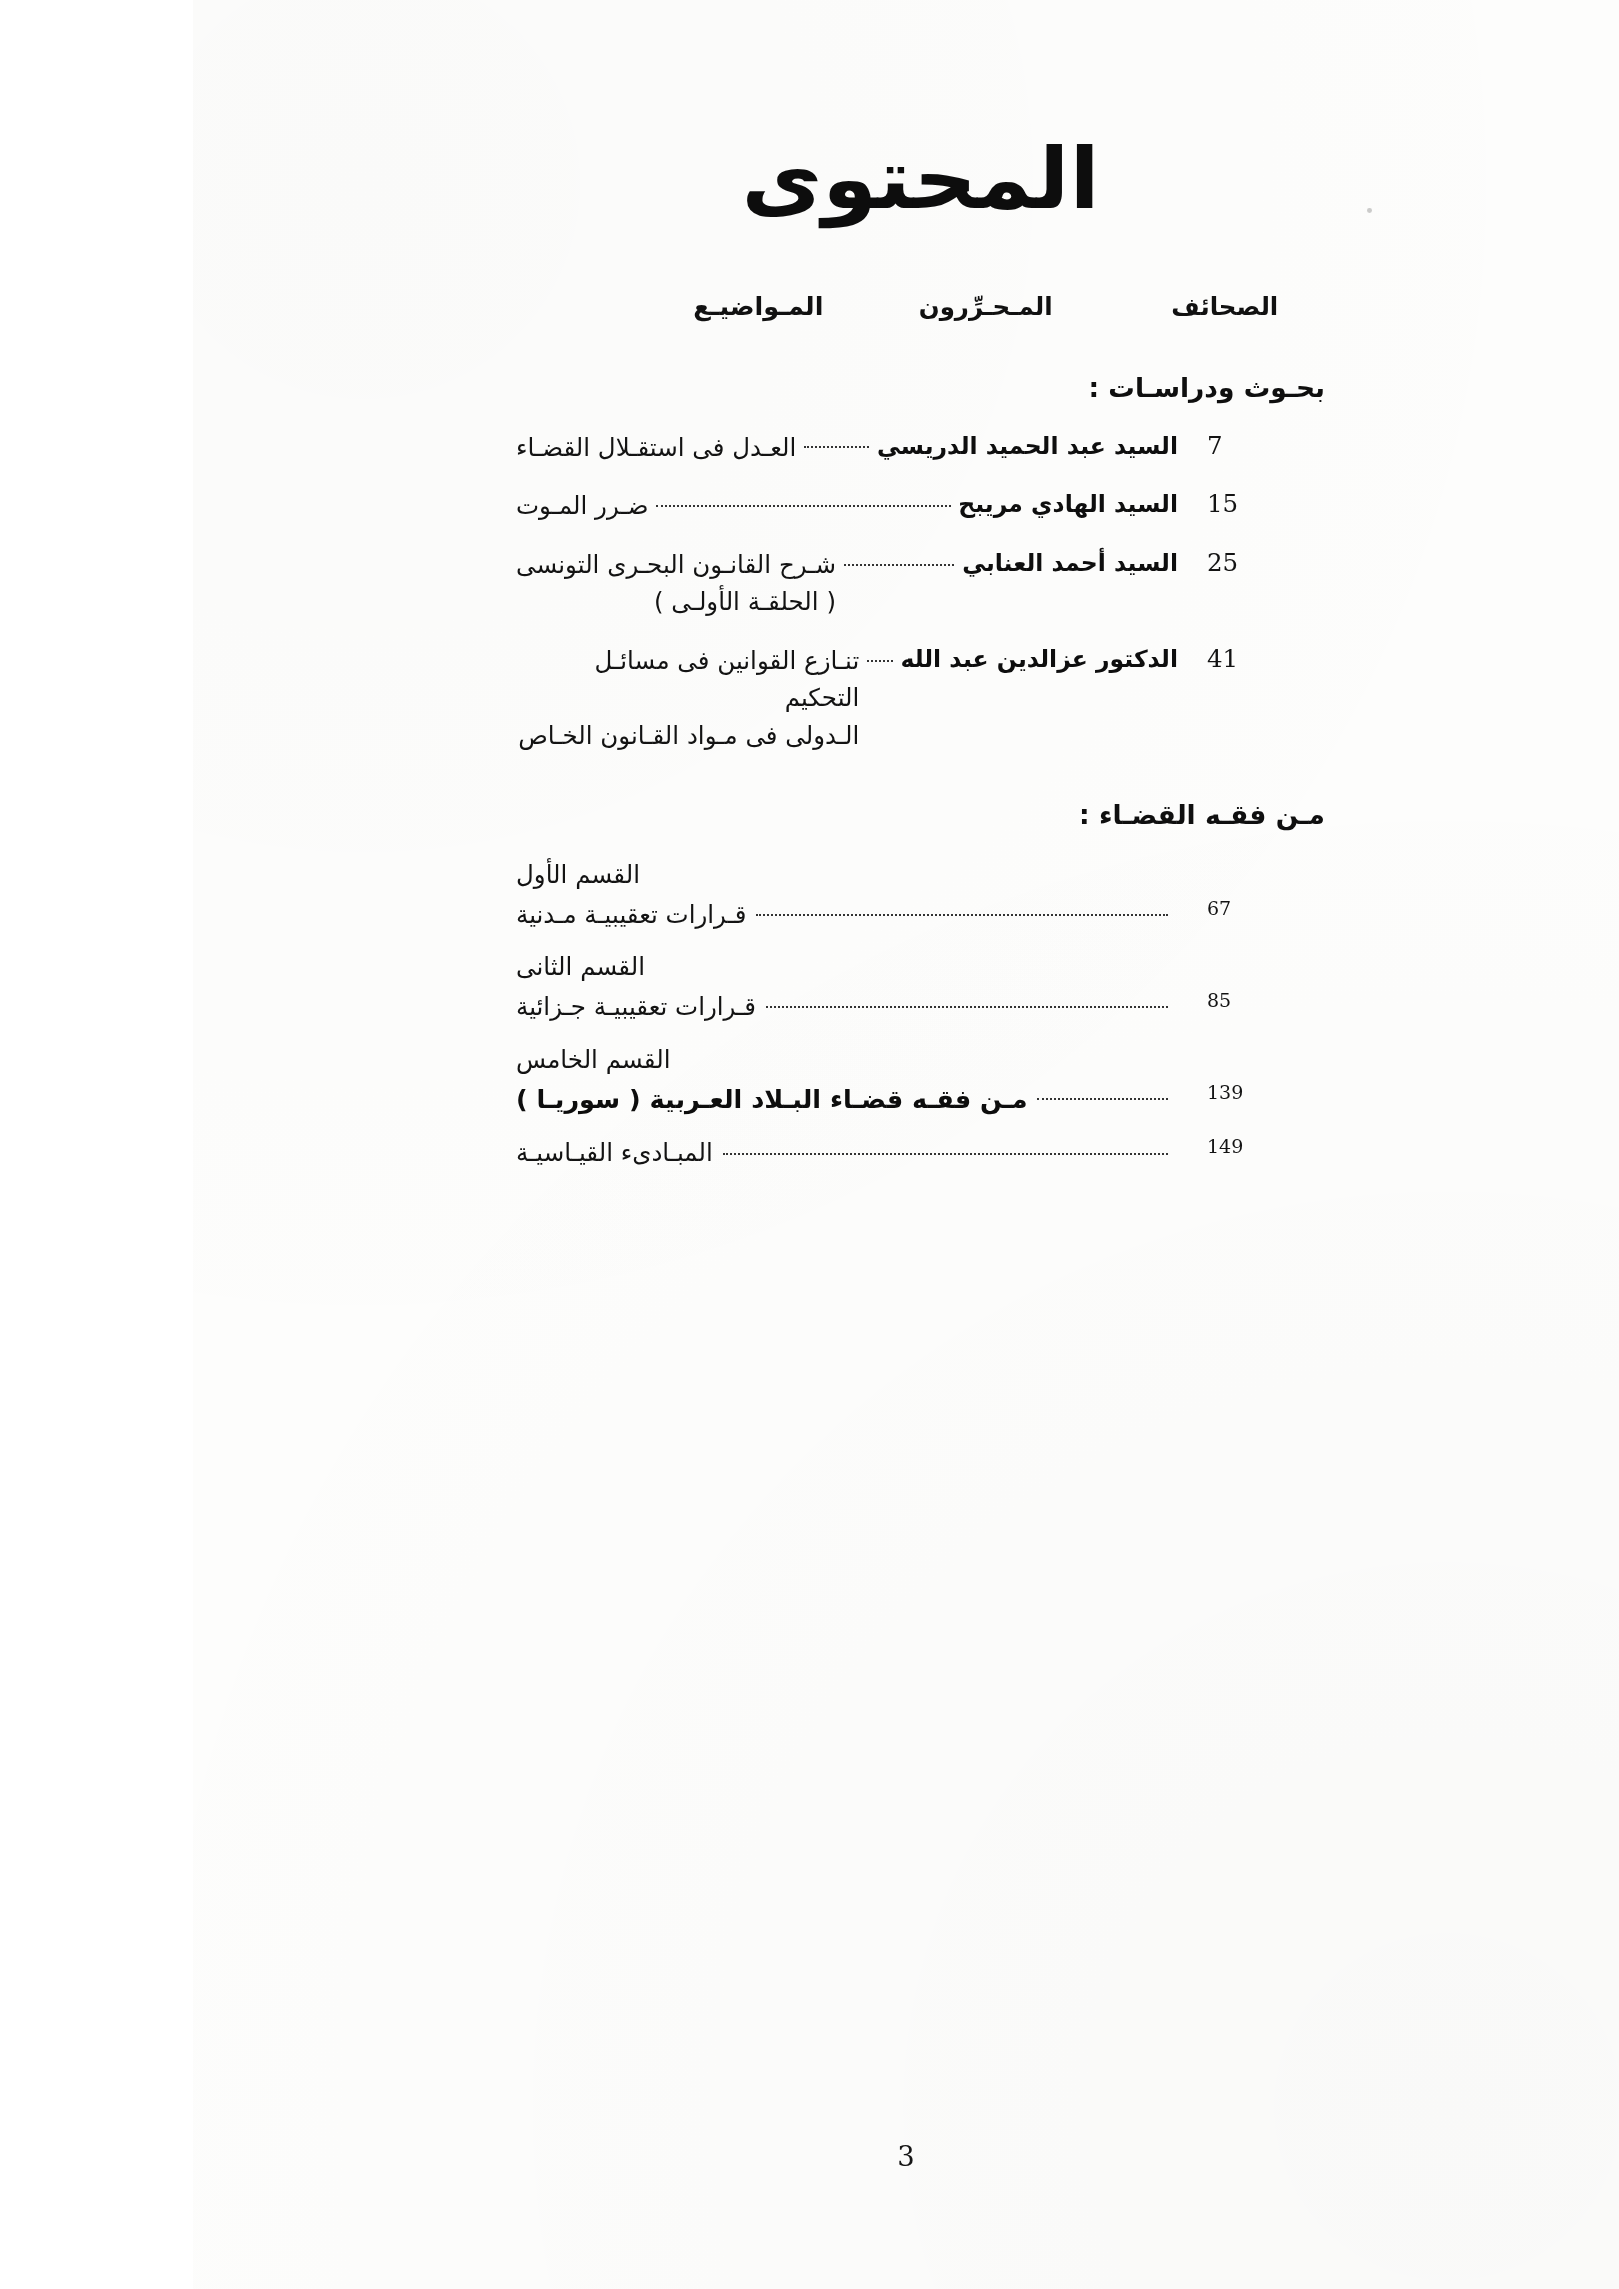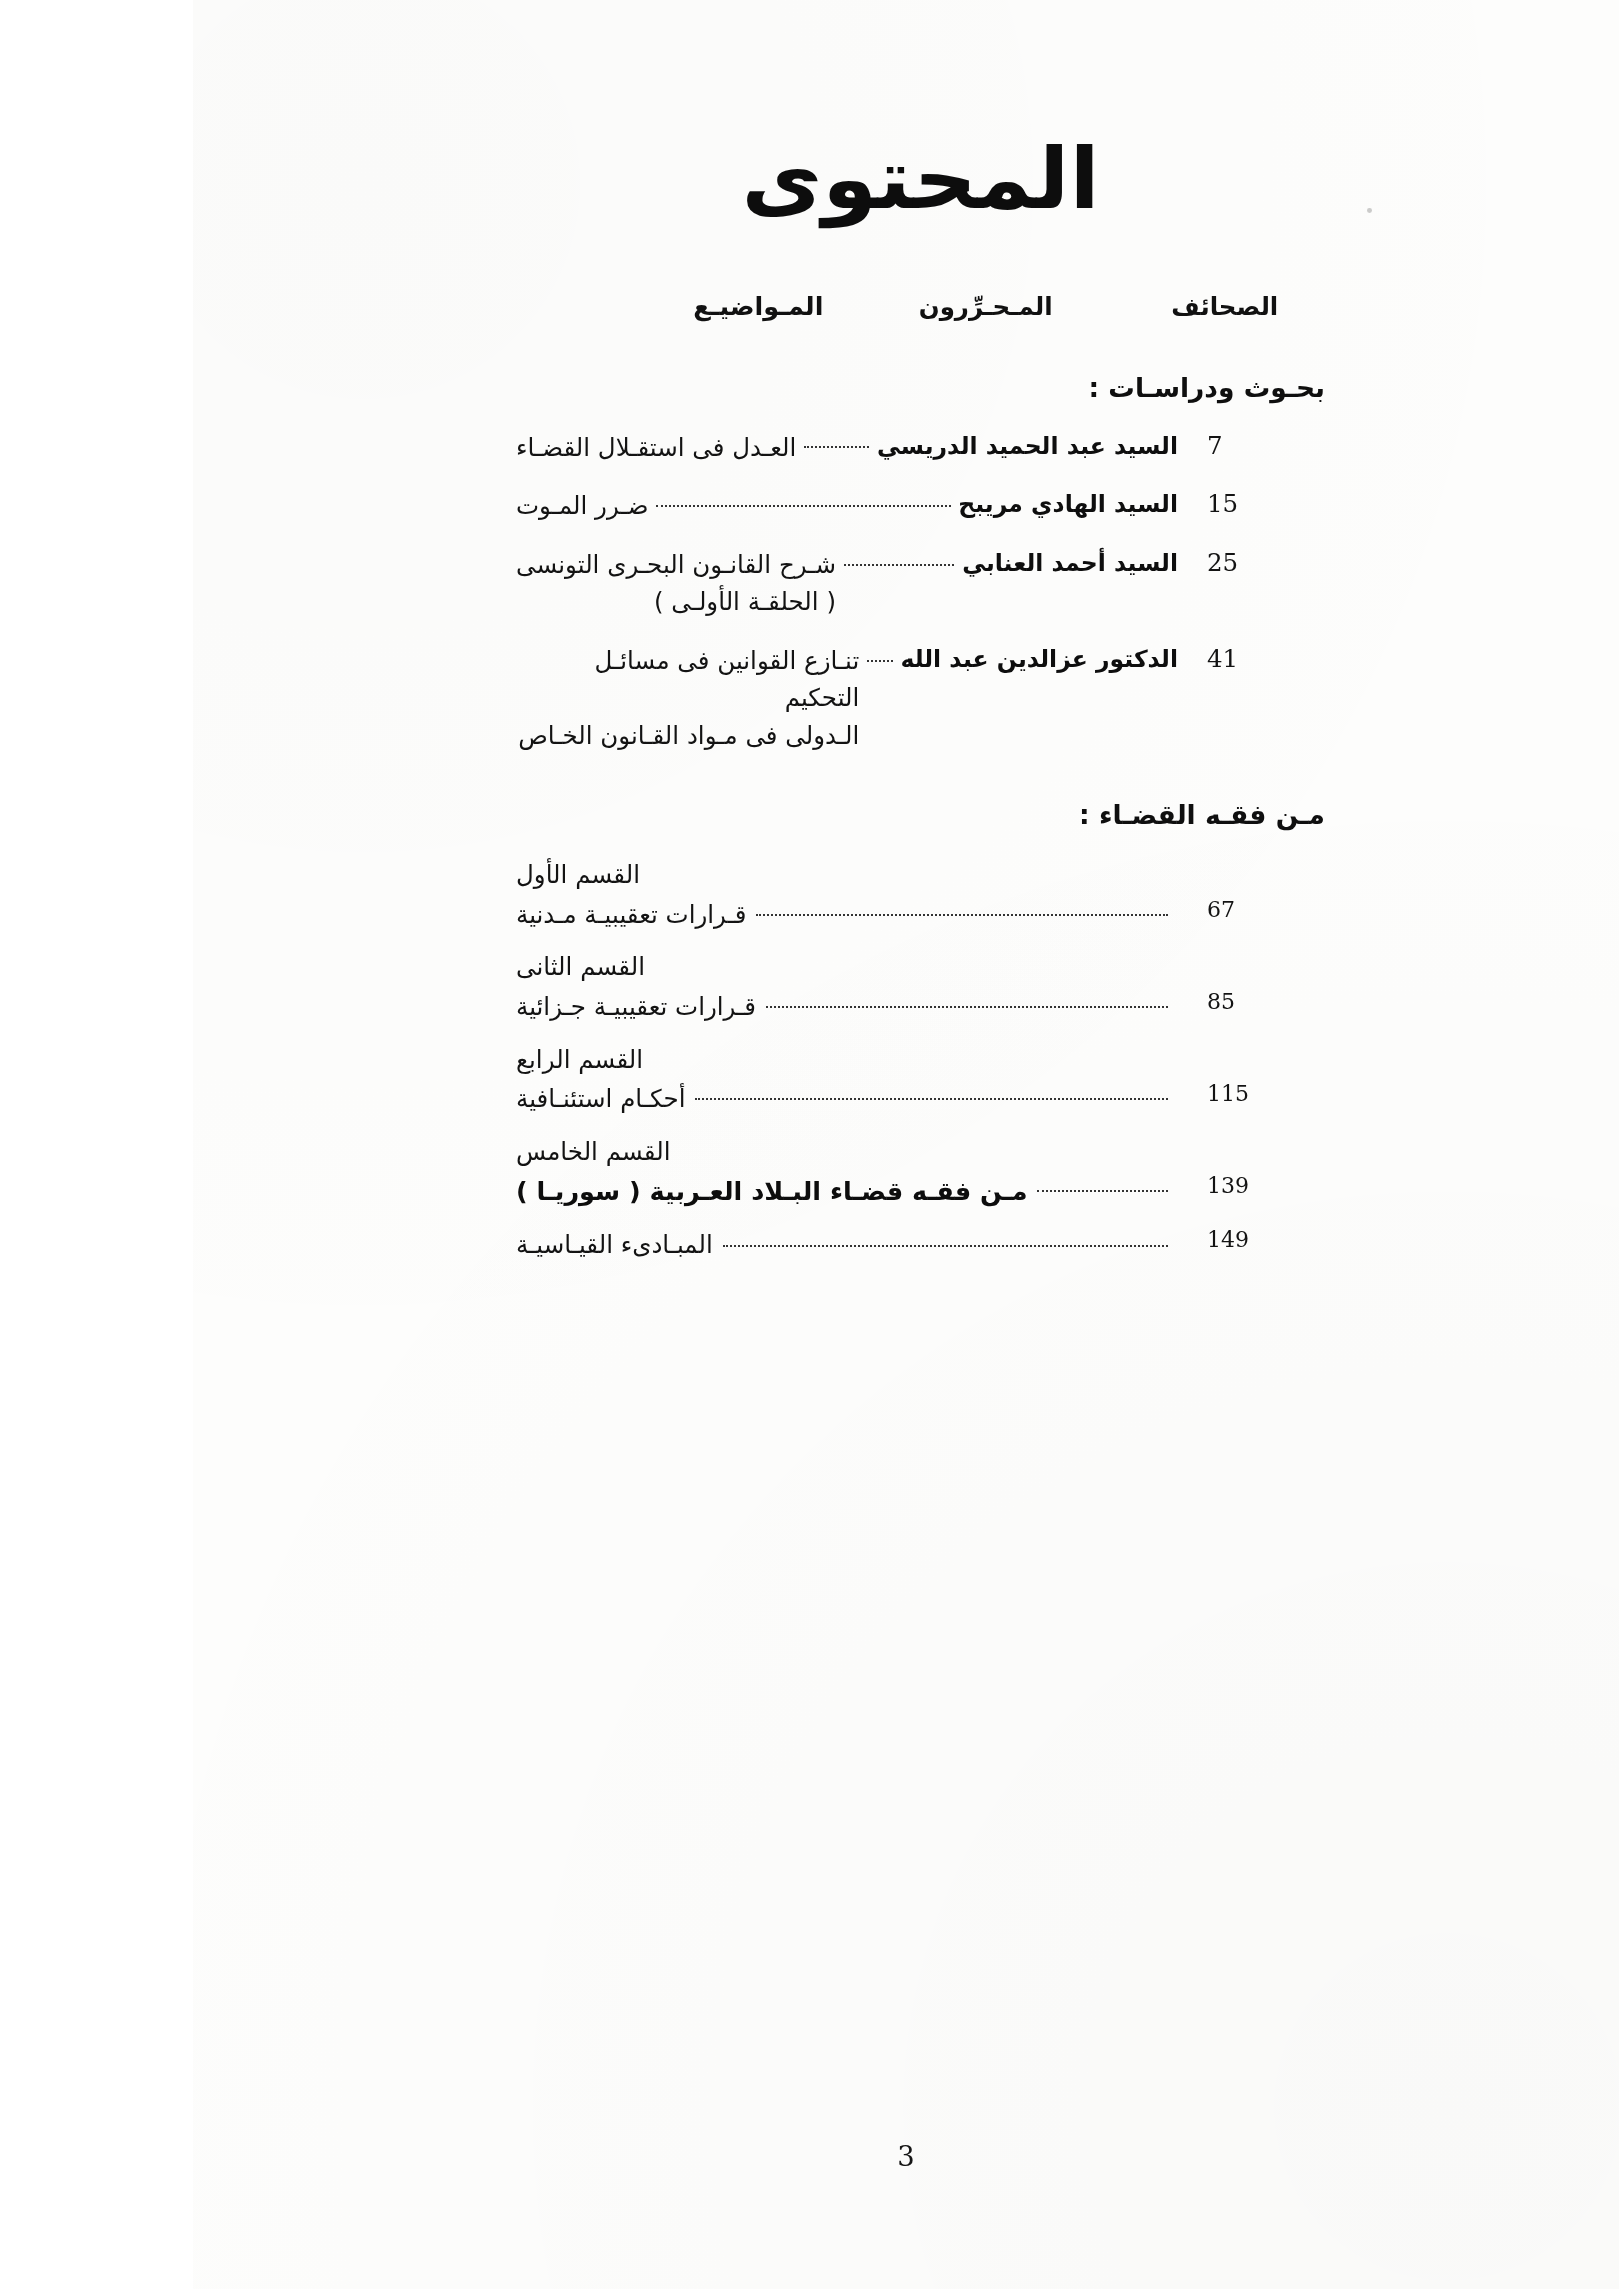--- a/index.html
+++ b/index.html
@@ -168,21 +168,21 @@
   .jrow.desc .leader {
     flex: 1 1 auto;
     min-width: 29px;
     margin: 18.6px 9.8px 0 9.8px;
     border-bottom: 2.9px dotted #333;
     height: 1px;
   }
   .jrow.desc .pageno {
     flex: 0 0 118px;
     text-align: left;
-    font-size: 22px;
+    font-size: 19px;
     color: #131313;
     padding-left: 29px;
     padding-top: 2px;
     font-family: "DejaVu Serif", "Liberation Serif", serif;
   }
   .jrow.desc .jlabel.bold {
     font-weight: bold;
     font-size: 25.5px;
     color: #0d0d0d;
   }
@@ -295,32 +295,20 @@
           <div class="jlabel">القسم الثانى</div>
         </div>
         <div class="jrow desc">
           <div class="pageno">85</div>
           <div class="leader"></div>
           <div class="jlabel">قـرارات تعقيبيـة جـزائية</div>
         </div>
       </div>
 
 
-      <div class="jblock">
-        <div class="jrow part">
-          <div class="pageno-blank"></div>
-          <div class="spacer"></div>
-          <div class="jlabel">القسم الرابع</div>
-        </div>
-        <div class="jrow desc">
-          <div class="pageno">115</div>
-          <div class="leader"></div>
-          <div class="jlabel">أحكـام استئنـافية</div>
-        </div>
-      </div>
 
       <div class="jblock">
         <div class="jrow part">
           <div class="pageno-blank"></div>
           <div class="spacer"></div>
           <div class="jlabel">القسم الخامس</div>
         </div>
         <div class="jrow desc">
           <div class="pageno">139</div>
           <div class="leader"></div>

